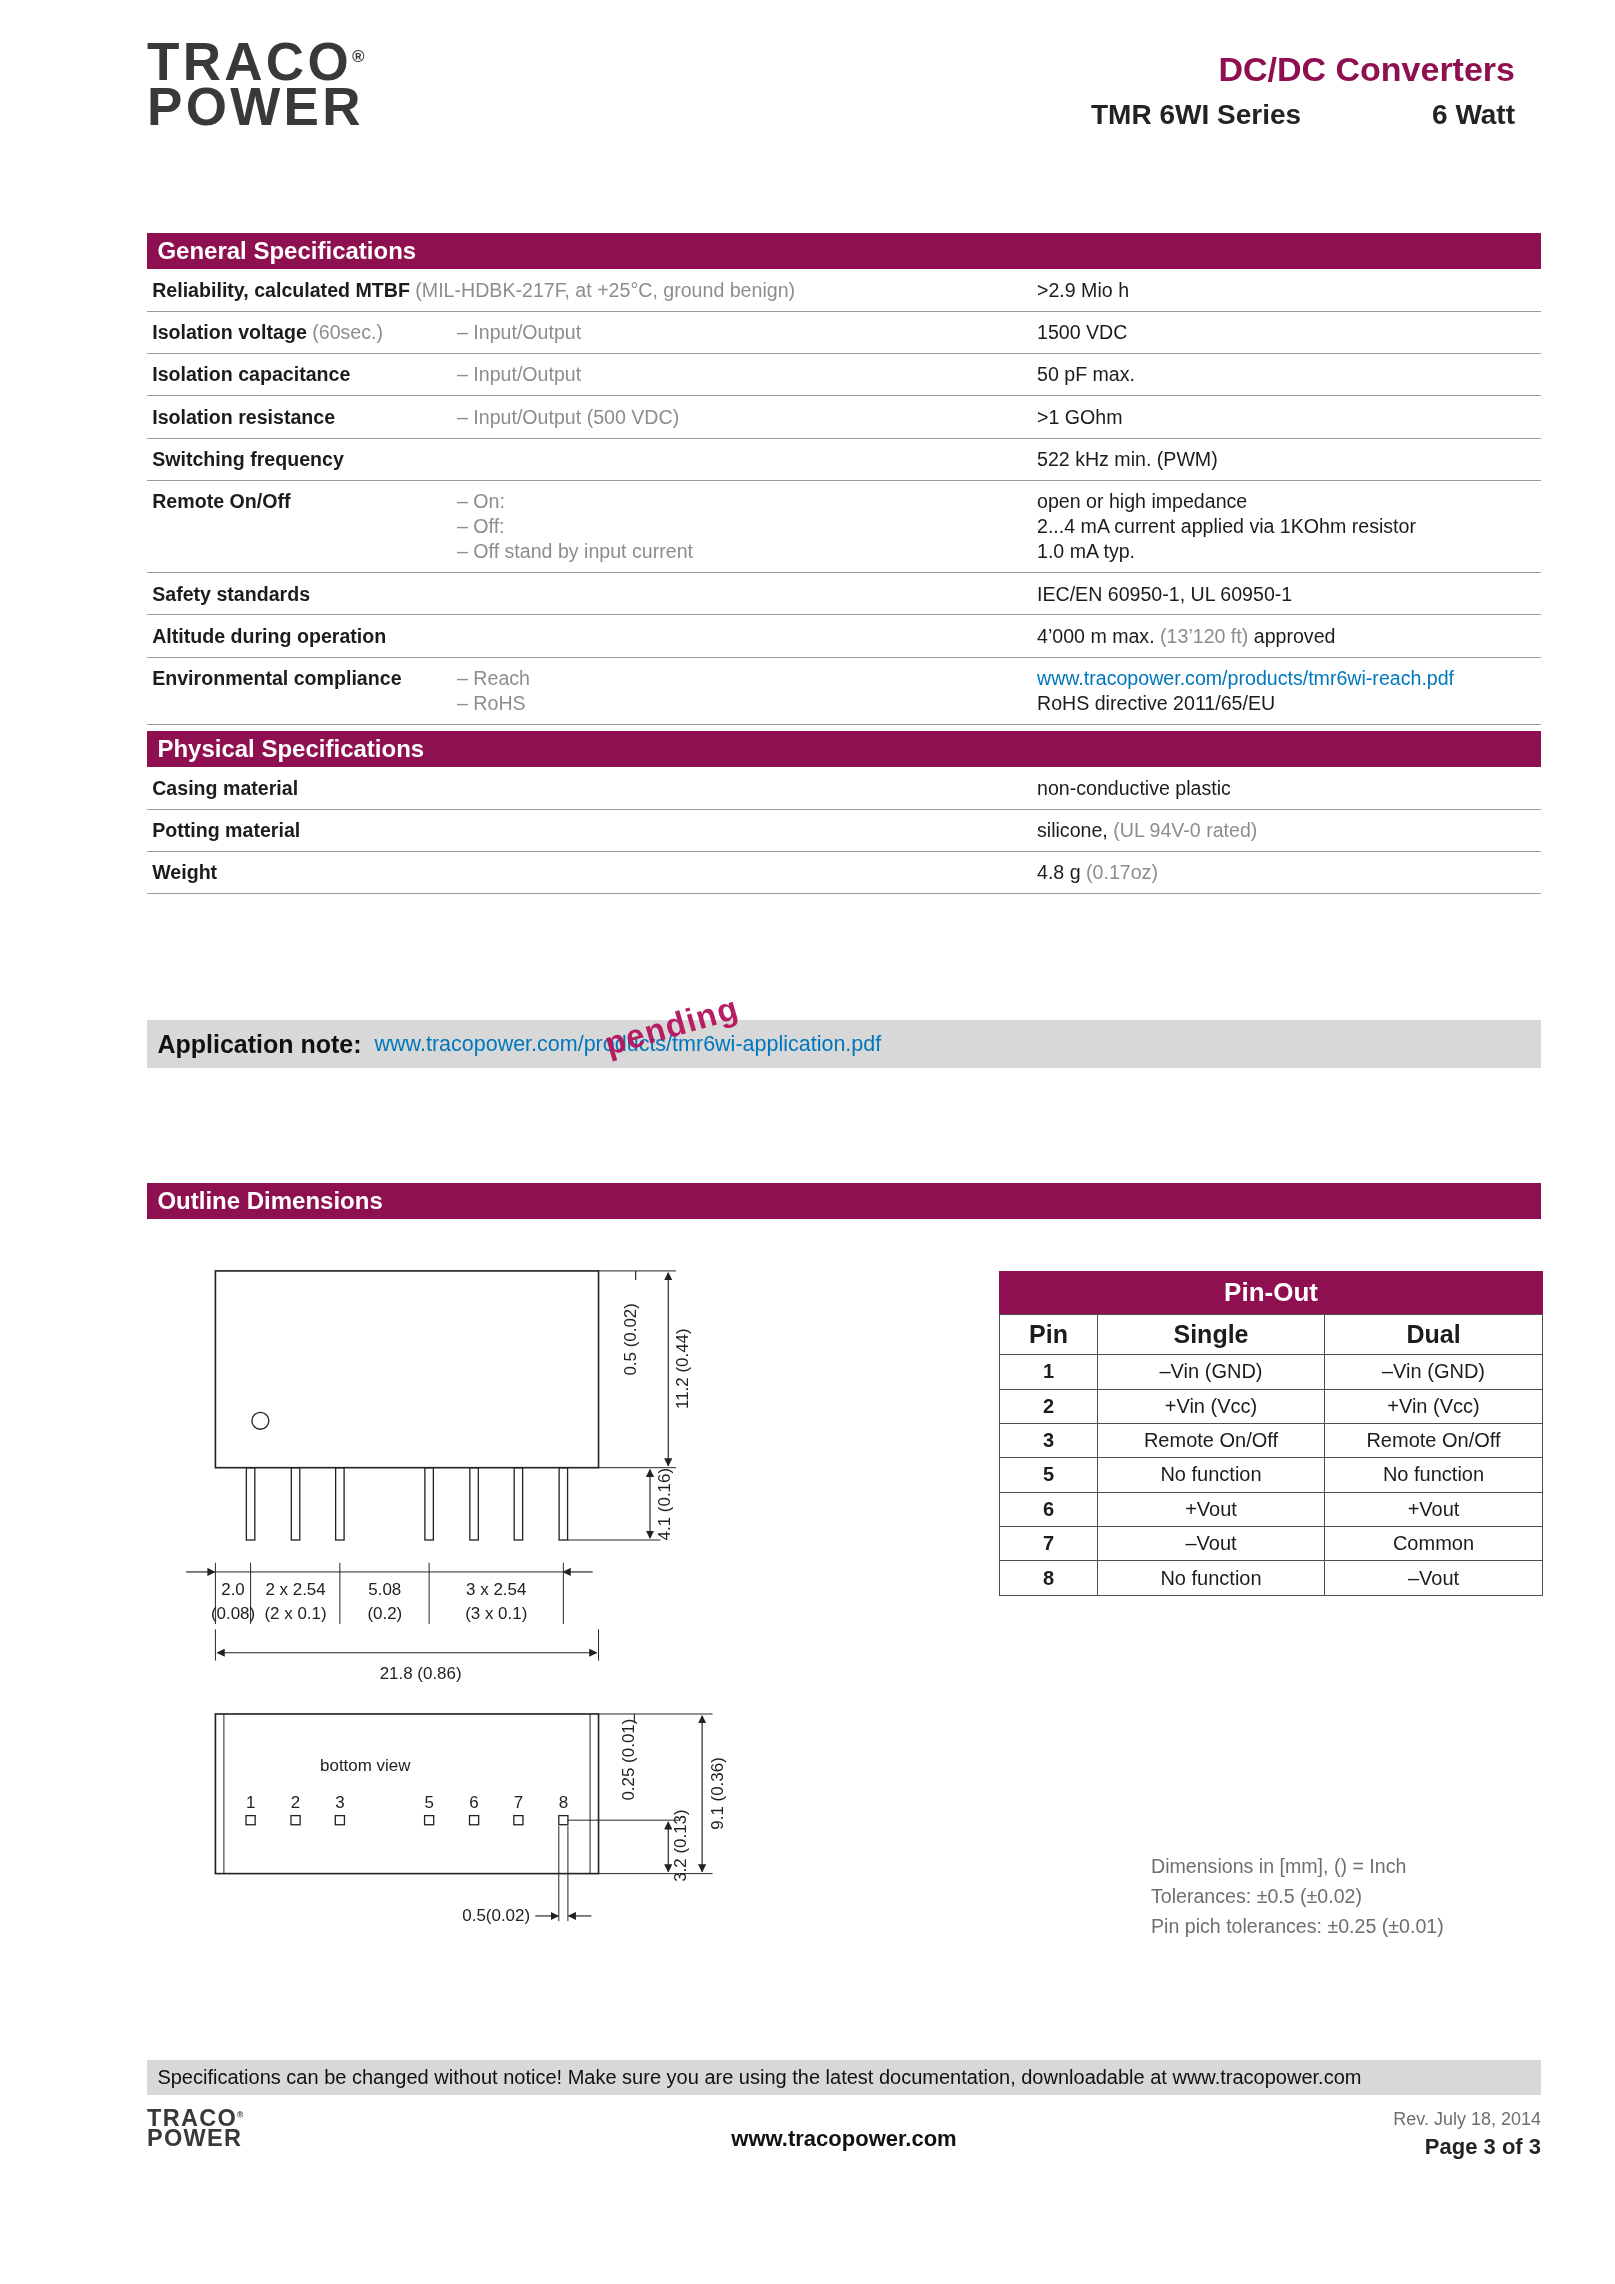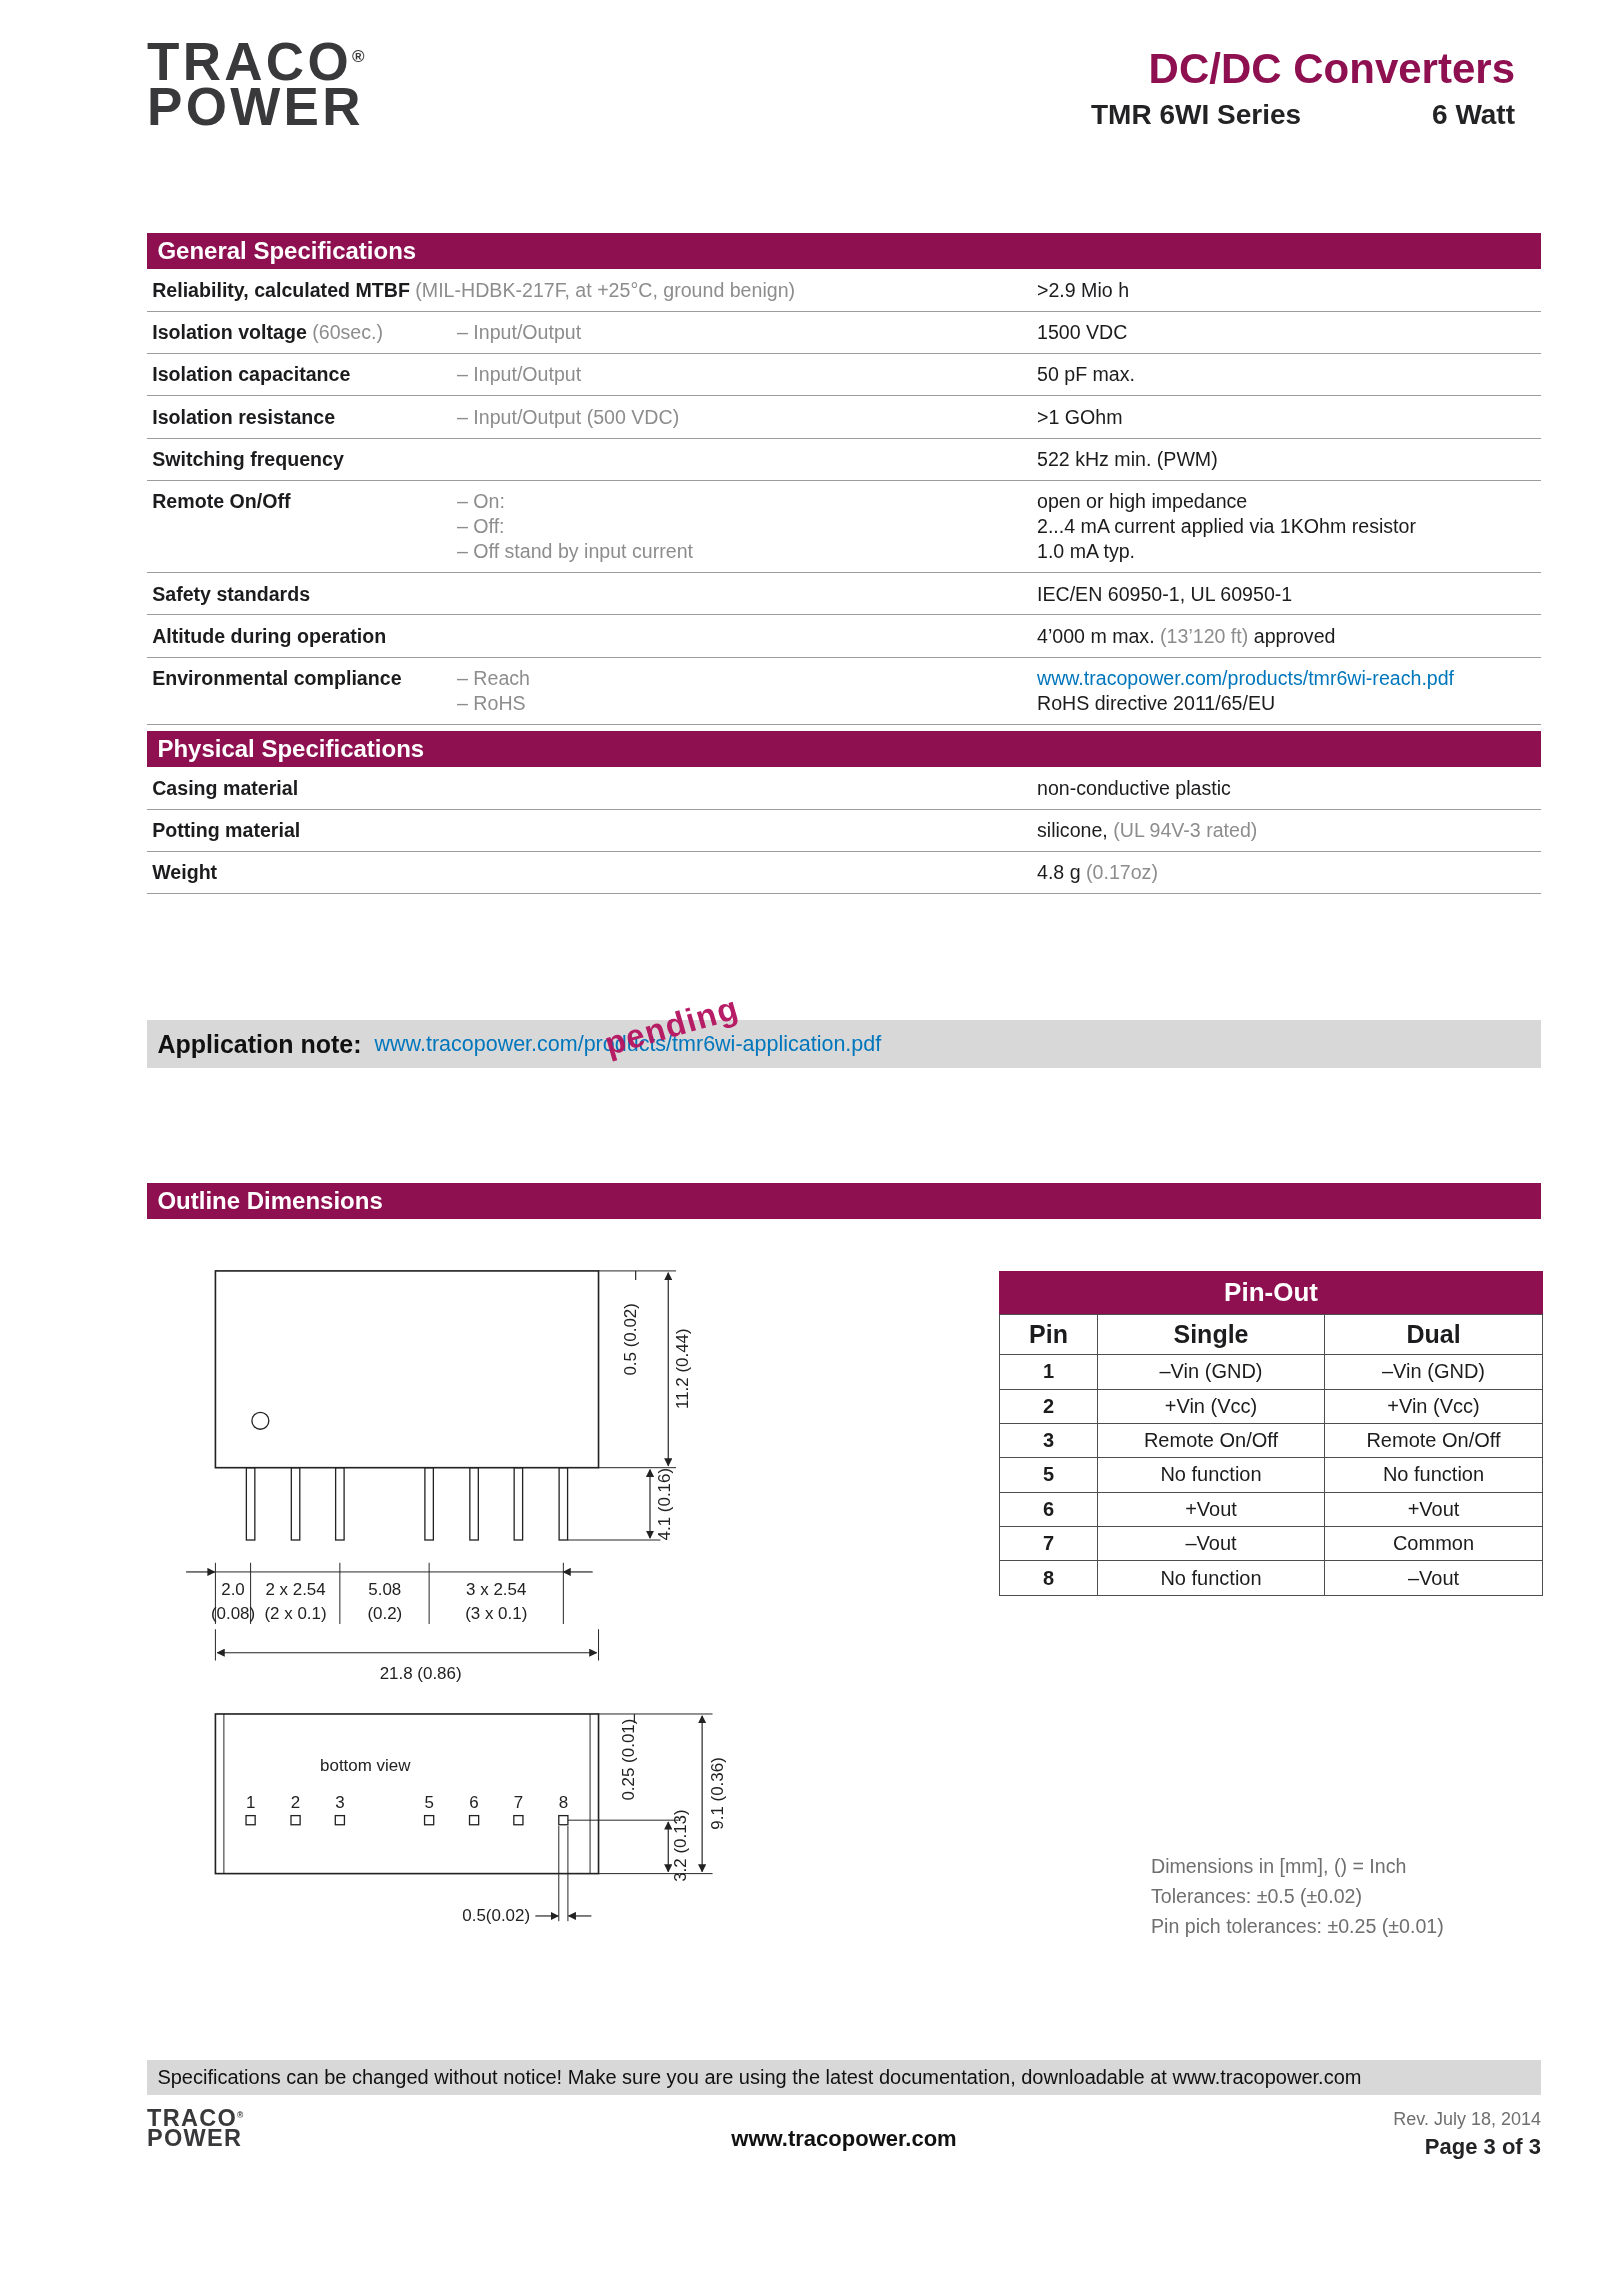--- a/index.html
+++ b/index.html
@@ -13,21 +13,21 @@
   *{margin:0;padding:0;box-sizing:border-box;}
   html,body{background:#ffffff;}
   body{font-family:"Liberation Sans", sans-serif;color:var(--txt);}
   #page{position:relative;width:1589px;height:2284px;background:#fff;overflow:hidden;margin-left:30px;}
 
   
   #header-logo{position:absolute;left:117px;top:40px;color:#39393b;font-weight:bold;line-height:0.84;letter-spacing:3.3px;}
   #header-logo .big{font-size:53px;}
   #header-logo sup{font-size:17px;letter-spacing:0;vertical-align:18px;}
   #title-block{position:absolute;right:104px;top:46px;text-align:right;}
-  #doc-title{color:var(--magenta);font-weight:bold;font-size:42px;line-height:46px;}
+  #doc-title{color:var(--magenta);font-weight:bold;font-size:34px;line-height:46px;}
   #series-row{display:flex;justify-content:space-between;width:424px;margin-left:auto;margin-top:6.5px;}
   #series-row div{font-weight:bold;font-size:28px;color:#232325;}
 
   
   .section-bar{background:var(--magenta);color:#fff;font-weight:bold;font-size:24px;line-height:26px;padding:5.2px 10.4px;width:1394px;}
 
   
   .spec-group{position:absolute;left:117px;width:1394px;}
   #general-group{top:233px;}
   #physical-group{top:731px;}
@@ -180,21 +180,21 @@
     <div id="physical-rows">
         <div class="spec-row">
           <div class="spec-label span2"><span class="lab-main">Casing material</span></div>
           <div class="spec-val">
             <div class="val-line"><span class="seg dark">non-conductive plastic</span></div>
           </div>
         </div>
         <div class="spec-row">
           <div class="spec-label span2"><span class="lab-main">Potting material</span></div>
           <div class="spec-val">
-            <div class="val-line"><span class="seg dark">silicone, </span><span class="seg gray">(UL 94V-3 rated)</span></div>
+            <div class="val-line"><span class="seg dark">silicone, </span><span class="seg gray">(UL 94V-0 rated)</span></div>
           </div>
         </div>
         <div class="spec-row">
           <div class="spec-label span2"><span class="lab-main">Weight</span></div>
           <div class="spec-val">
             <div class="val-line"><span class="seg dark">4.8 g </span><span class="seg gray">(0.17oz)</span></div>
           </div>
         </div>
       </div>
   </div>

